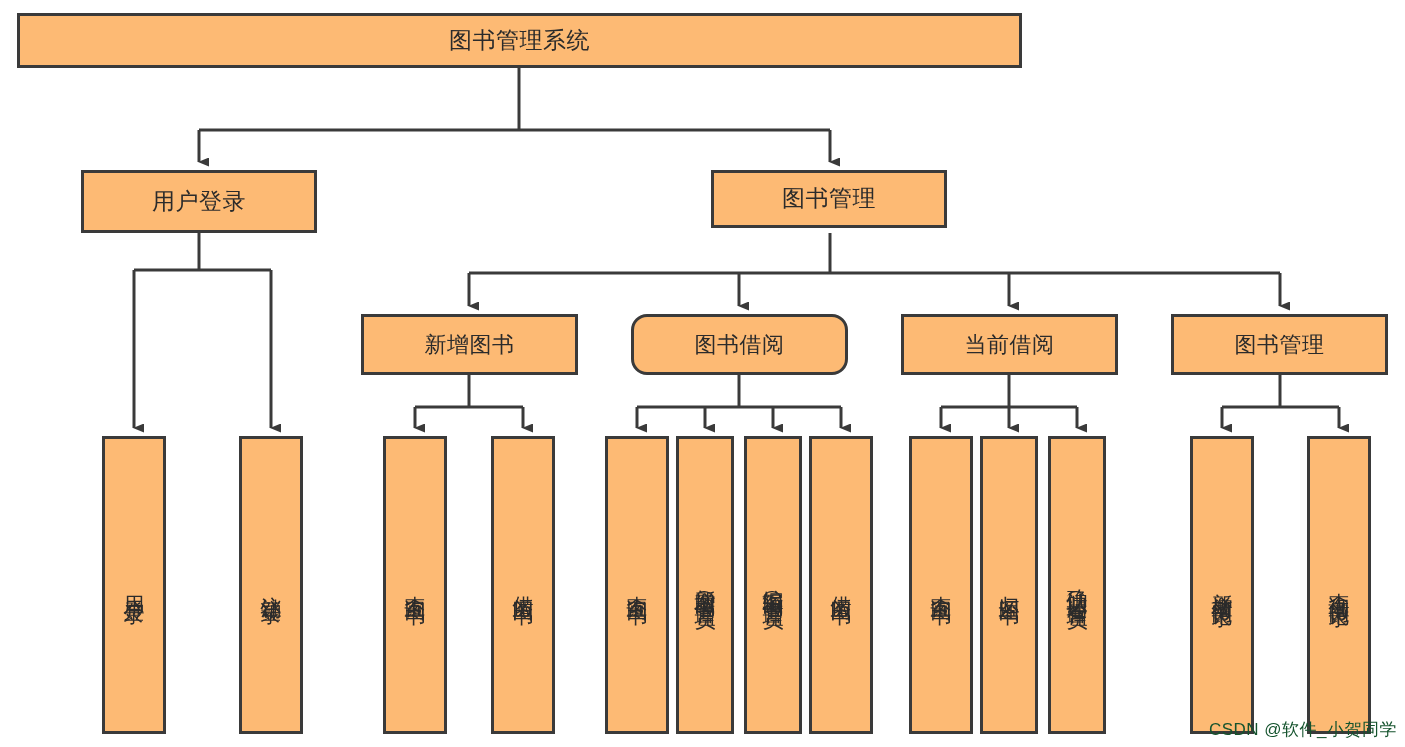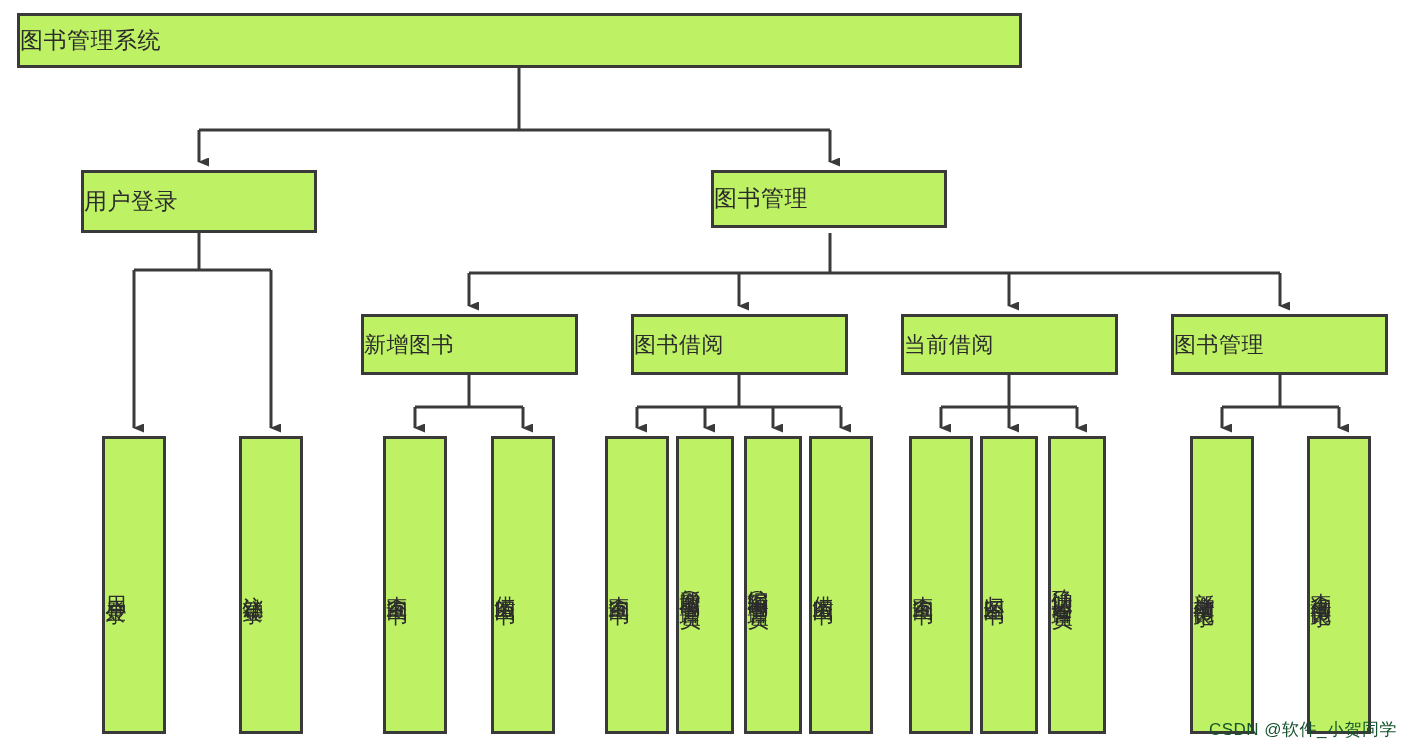--- a/index.html
+++ b/index.html
@@ -21,23 +21,24 @@
     position: absolute;
     top: 0;
     left: 0;
     width: 1405px;
     height: 747px;
   }
   .node-box {
     position: absolute;
     box-sizing: border-box;
     border: 3px solid #3a3a3a;
-    background: #bef264;
+    background: #fdba74;
     display: flex;
     align-items: center;
+    justify-content: center;
     color: #2b2b2b;
   }
   .node-label {
     font-size: 22px;
     line-height: 1.18;
     letter-spacing: 0.5px;
     white-space: nowrap;
     color: #2b2b2b;
   }
   .node-box.vertical .node-label {
@@ -138,21 +139,21 @@
   </div>
 
   <div class="node-box level1" style="left:711px; top:170px; width:236px; height:58px;">
     <span class="node-label">图书管理</span>
   </div>
 
   <div class="node-box level2" style="left:361px; top:314px; width:217px; height:61px;">
     <span class="node-label">新增图书</span>
   </div>
 
-  <div class="node-box level2" style="left:631px; top:314px; width:217px; height:61px;">
+  <div class="node-box level2" style="left:631px; top:314px; width:217px; height:61px;border-radius:16px;">
     <span class="node-label">图书借阅</span>
   </div>
 
   <div class="node-box level2" style="left:901px; top:314px; width:217px; height:61px;">
     <span class="node-label">当前借阅</span>
   </div>
 
   <div class="node-box level2" style="left:1171px; top:314px; width:217px; height:61px;">
     <span class="node-label">图书管理</span>
   </div>

